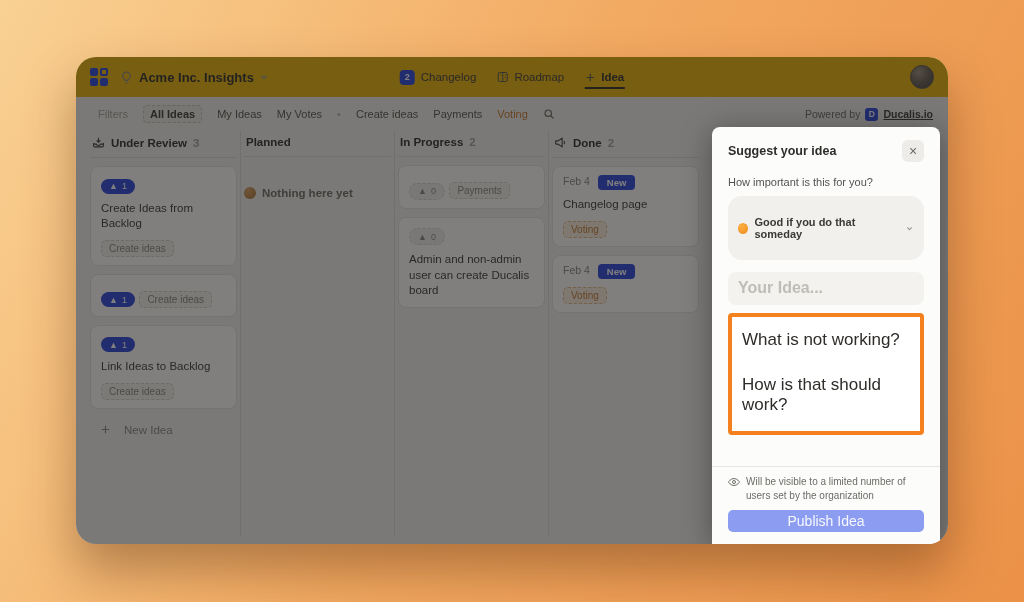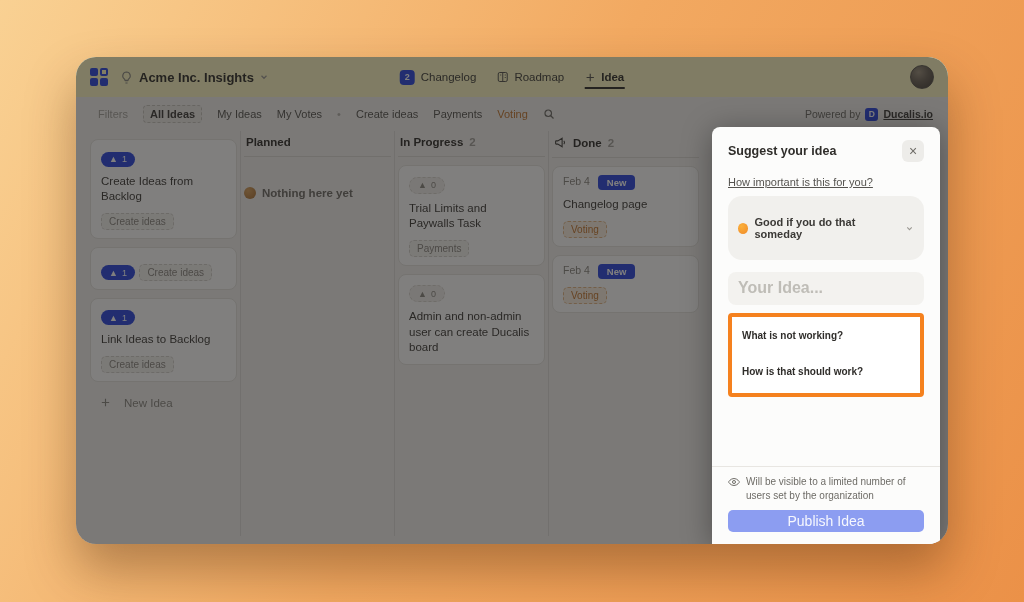--- a/index.html
+++ b/index.html
@@ -8,21 +8,21 @@
     font-family:"Liberation Sans","DejaVu Sans",sans-serif;
     background:linear-gradient(118deg,#f9d193 0%,#f2a961 48%,#eb9148 100%);
     position:relative;
   }
   .window {
     position:absolute; left:76px; top:57px; width:872px; height:487px;
     border-radius:20px; background:#F3F2F0; overflow:hidden;
     box-shadow:0 26px 50px rgba(70,35,8,.38);
   }
   
-  .topbar { position:relative; display:flex; align-items:center; height:40px; padding:0 14px; background:#fef9c3; }
+  .topbar { position:relative; display:flex; align-items:center; height:40px; padding:0 14px; background:#eab308; }
   .logo-grid { display:grid; grid-template-columns:8px 8px; grid-template-rows:8px 8px; gap:2px; }
   .logo-grid i { background:#2946E0; border-radius:2px; }
   .logo-grid i.hollow { background:transparent; border:2.5px solid #2946E0; }
   .bulb { margin:0 6px 0 12px; color:#8A8781; display:flex; }
   .ws-name { font-size:13px; font-weight:700; color:#2F2D2A; }
   .chev { margin-left:5px; color:#9C9994; display:flex; }
   .topnav { position:absolute; left:50%; transform:translateX(-50%); display:flex; align-items:center; gap:20px; font-size:11.5px; color:#3E3C39; }
   .nav-item { display:flex; align-items:center; gap:6px; cursor:pointer; }
   .badge2 { width:15px; height:15px; background:#2946E0; border-radius:4px; color:#fff; font-size:9px; font-weight:700; display:flex; align-items:center; justify-content:center; }
   .nav-icon { color:#55534F; display:flex; }
@@ -62,28 +62,28 @@
     background:radial-gradient(circle at 35% 30%,#d8a05c,#a96f33); }
   
   .dim { position:absolute; inset:0; background:rgba(28,27,25,.56); z-index:5; }
   
   .panel { position:absolute; left:636px; top:70px; width:228px; bottom:0; background:#FCFCFB;
     border-radius:8px 8px 0 0; z-index:10; box-shadow:0 4px 30px rgba(0,0,0,.35); }
   .panel-inner { padding:13px 16px 0; }
   .panel-head { display:flex; justify-content:space-between; align-items:flex-start; }
   .panel-title { font-size:12.5px; font-weight:700; color:#2F2D2A; padding-top:4px; }
   .close-btn { width:22px; height:22px; background:#EDECE9; border:none; border-radius:6px; color:#6E6C67; font-size:14px; line-height:1; display:flex; align-items:center; justify-content:center; cursor:pointer; font-family:inherit; }
-  .q-label { margin-top:14px; font-size:11px; color:#55534F;text-decoration:underline; }
+  .q-label { margin-top:14px; font-size:11px; color:#55534F; }
   .select-pill { margin-top:8px; display:inline-flex; align-items:center; gap:6px; background:#F1F0ED; border-radius:14px; padding:20px 10px; font-size:11px; font-weight:600; color:#3B3936; cursor:pointer; }
   .sel-emoji { width:11px; height:11px; border-radius:50%; background:radial-gradient(circle at 35% 30%,#FBB03B,#F08A28); }
   .sel-chev { color:#9C9994; display:flex; }
   .idea-input { margin-top:12px; width:100%; background:#F3F2EF; border:none; border-radius:8px; padding:7px 10px 8px; font-size:16px; font-weight:700; color:#3B3936; font-family:inherit; outline:none; }
   .idea-input::placeholder { color:#BFBDB7; }
   .prompt-box { margin-top:8px; border:4px solid #F5811E; border-radius:4px; background:#FFFFFF; padding:13px 10px 16px; }
-  .prompt-line { font-size:10px; font-weight:700; color:#2F2D2A; }
+  .prompt-line { font-size:17px; font-weight:400; color:#2F2D2A; }
   .prompt-line.second { margin-top:25px; }
   .panel-footer { position:absolute; left:0; right:0; bottom:0; border-top:1px solid #E8E6E2; padding:8px 16px 12px; background:#FCFCFB; }
   .vis-note { display:flex; gap:6px; font-size:10px; color:#6E6C67; line-height:1.35; }
   .eye { flex:0 0 auto; color:#6E6C67; display:flex; padding-top:1px; }
   .publish-btn { margin-top:8px; width:100%; height:22px; background:#8C9DF1; border:none; border-radius:5px; color:rgba(255,255,255,.92); font-size:14px; font-family:inherit; display:flex; align-items:center; justify-content:center; cursor:pointer; }
 </style>
 </head>
 <body>
 
 <div class="window">
@@ -152,20 +152,31 @@
     <span class="powered">
       <span>Powered by</span>
       <span class="dlogo">D</span>
       <span class="brand-link">Ducalis.io</span>
     </span>
   </div>
 
   <div class="board">
 
     <div class="col">
+      <div class="col-header">
+        <span class="col-icon">
+          <svg width="13" height="13" viewBox="0 0 24 24" fill="none" stroke="currentColor" stroke-width="2">
+              <path d="M12 3v8M8.5 8 12 11.5 15.5 8"></path>
+              <path d="M3 13v5a2 2 0 0 0 2 2h14a2 2 0 0 0 2-2v-5"></path>
+              <path d="M3 15h5l1.5 2h5L16 15h5"></path>
+            </svg>
+        </span>
+        <span>Under Review</span>
+        <span class="col-count">3</span>
+      </div>
       <div class="card">
         <span class="vote-pill vote-blue">
           <span>▲</span>
           <span>1</span>
         </span>
         <div class="card-title">Create Ideas from Backlog</div>
         <span class="tag">Create ideas</span>
       </div>
       <div class="card">
         <span class="vote-pill vote-blue">
@@ -209,21 +220,20 @@
     <div class="col">
       <div class="col-header">
         <span>In Progress</span>
         <span class="col-count">2</span>
       </div>
       <div class="card">
         <span class="vote-pill vote-gray">
           <span>▲</span>
           <span>0</span>
         </span>
-        <div class="card-title">Trial Limits and Paywalls Task</div>
         <span class="tag">Payments</span>
       </div>
       <div class="card">
         <span class="vote-pill vote-gray">
           <span>▲</span>
           <span>0</span>
         </span>
         <div class="card-title">Admin and non-admin user can create Ducalis board</div>
       </div>
     </div>

